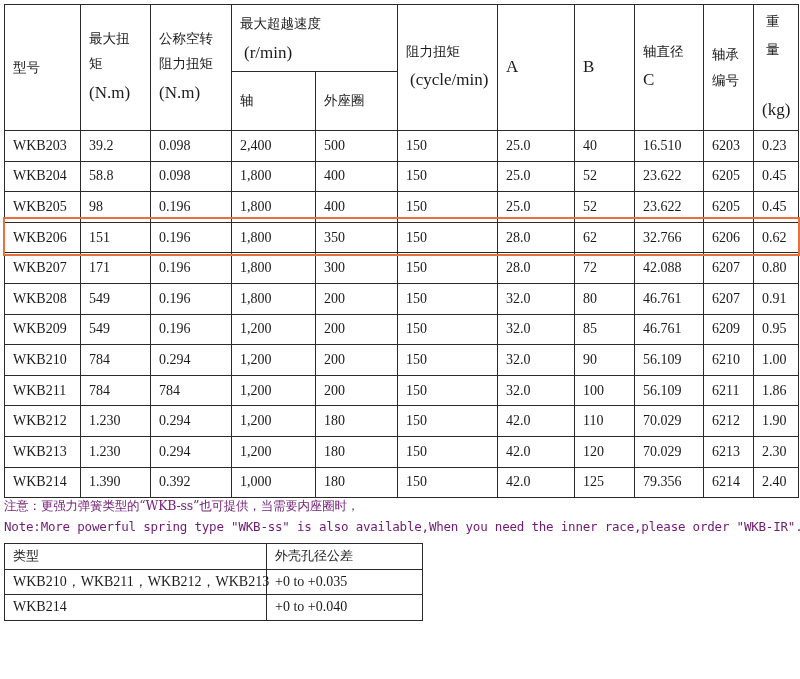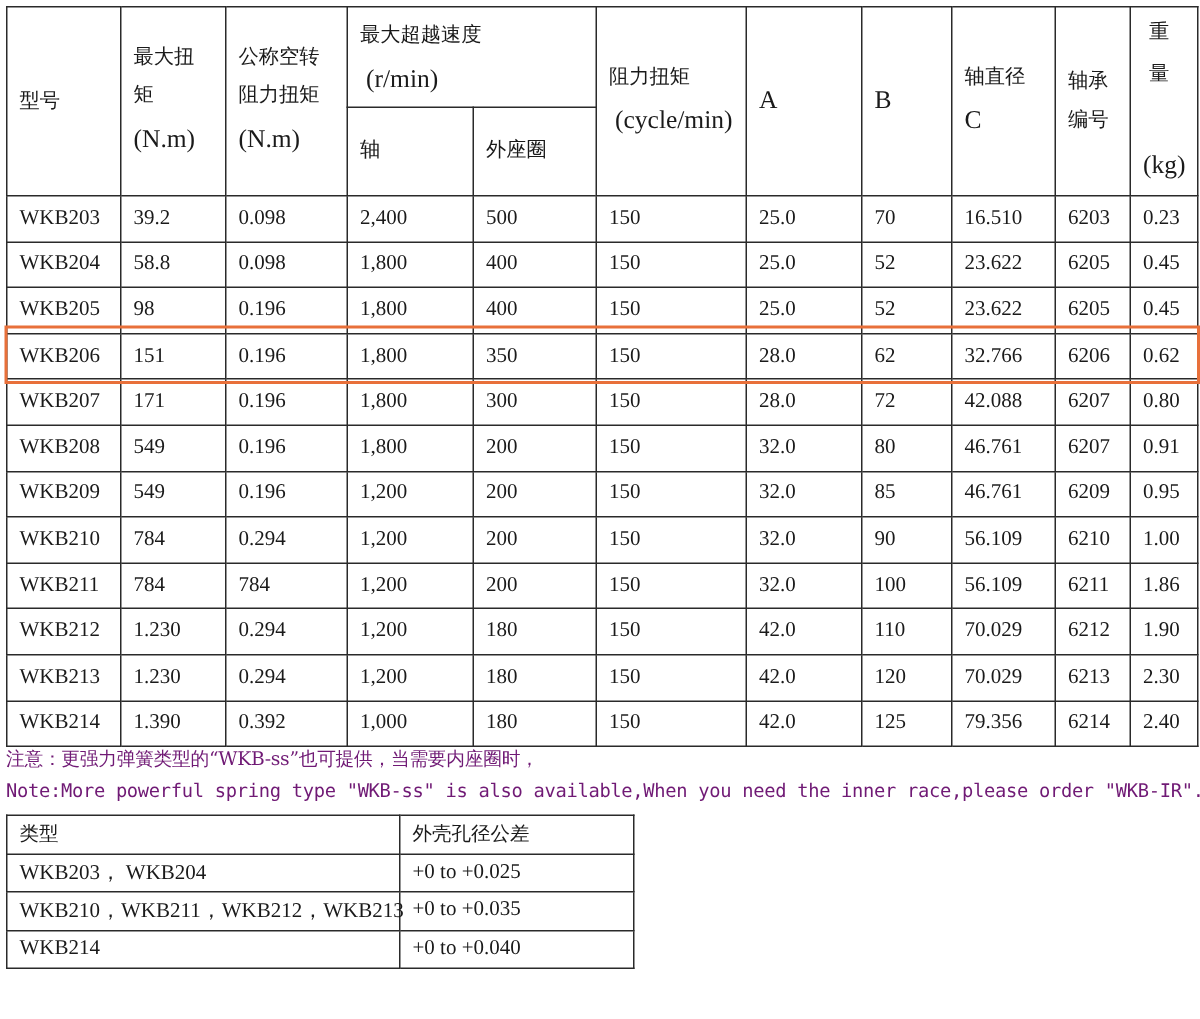--- a/index.html
+++ b/index.html
@@ -163,21 +163,21 @@
   </thead>
   <tbody id="spec-body">
       <tr>
         <td>WKB203</td>
         <td>39.2</td>
         <td>0.098</td>
         <td>2,400</td>
         <td>500</td>
         <td>150</td>
         <td>25.0</td>
-        <td>70</td>
+        <td>40</td>
         <td>16.510</td>
         <td>6203</td>
         <td>0.23</td>
       </tr>
       <tr>
         <td>WKB204</td>
         <td>58.8</td>
         <td>0.098</td>
         <td>1,800</td>
         <td>400</td>
@@ -329,24 +329,20 @@
 <table class="tol-table">
   <colgroup>
       <col style="width:262px">
       <col style="width:156px">
     </colgroup>
   <tbody id="tol-body">
     <tr class="head">
       <td>类型</td>
       <td>外壳孔径公差</td>
     </tr>
-  <tr>
-        <td>WKB203， WKB204</td>
-        <td>+0 to +0.025</td>
-      </tr>
       <tr>
         <td>WKB210，WKB211，WKB212，WKB213</td>
         <td>+0 to +0.035</td>
       </tr>
       <tr>
         <td>WKB214</td>
         <td>+0 to +0.040</td>
       </tr>
     </tbody>
 </table>

